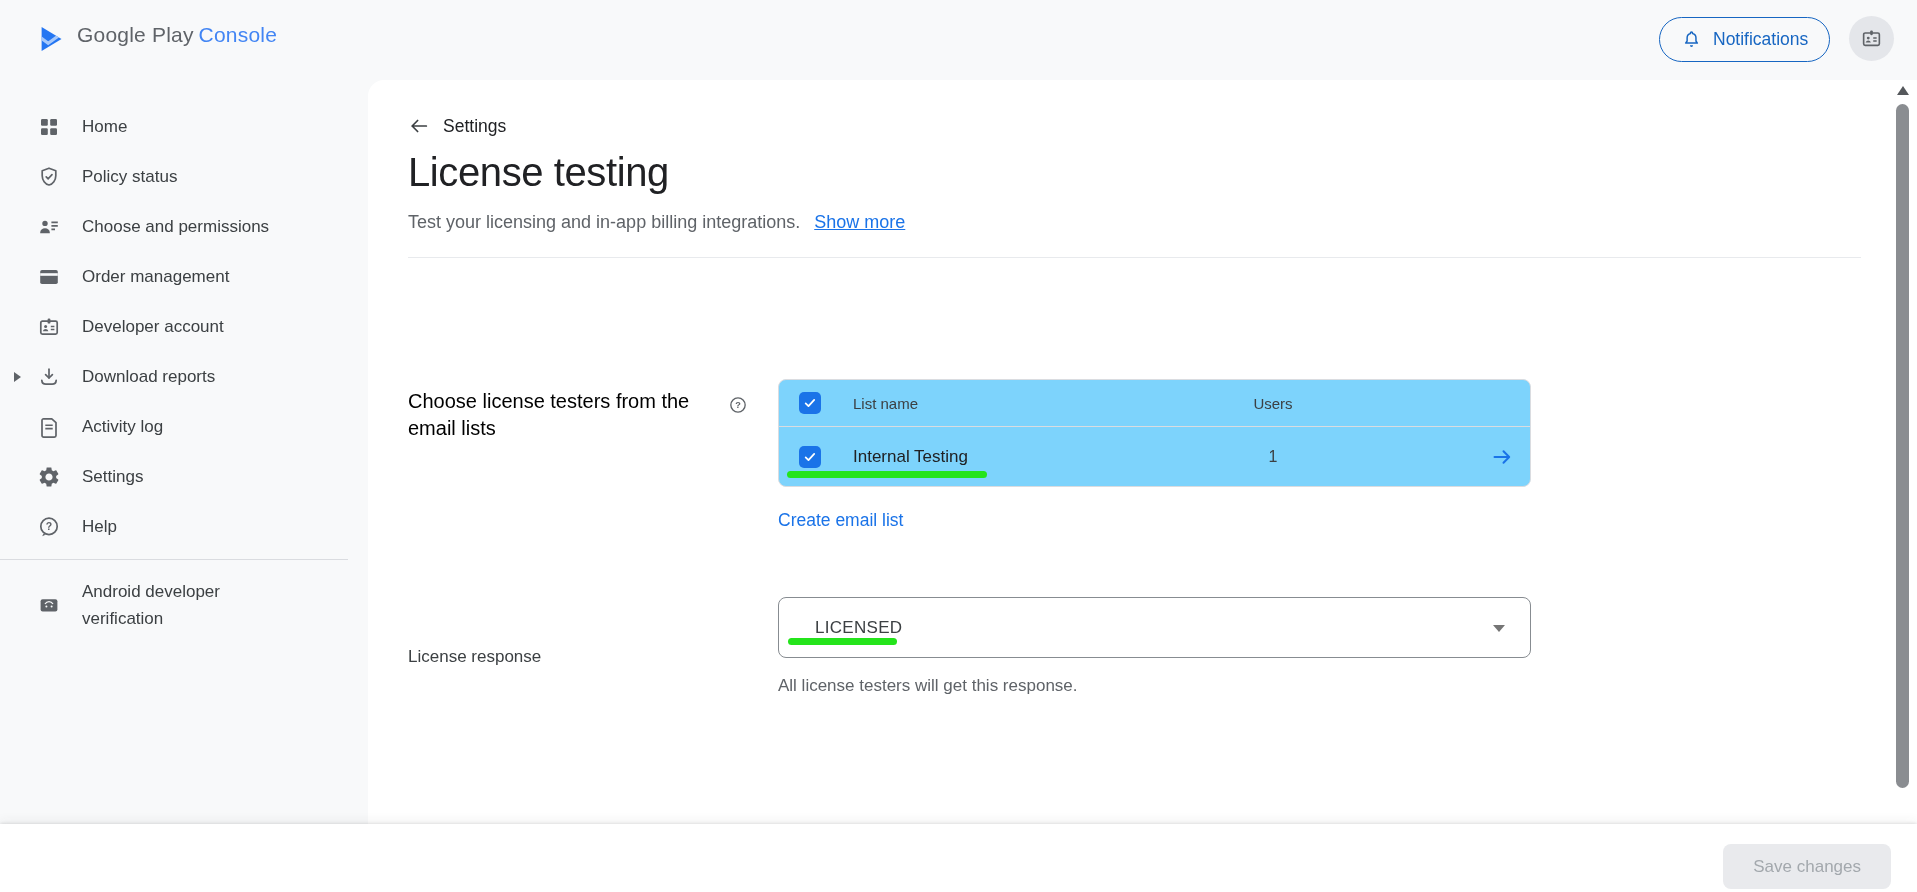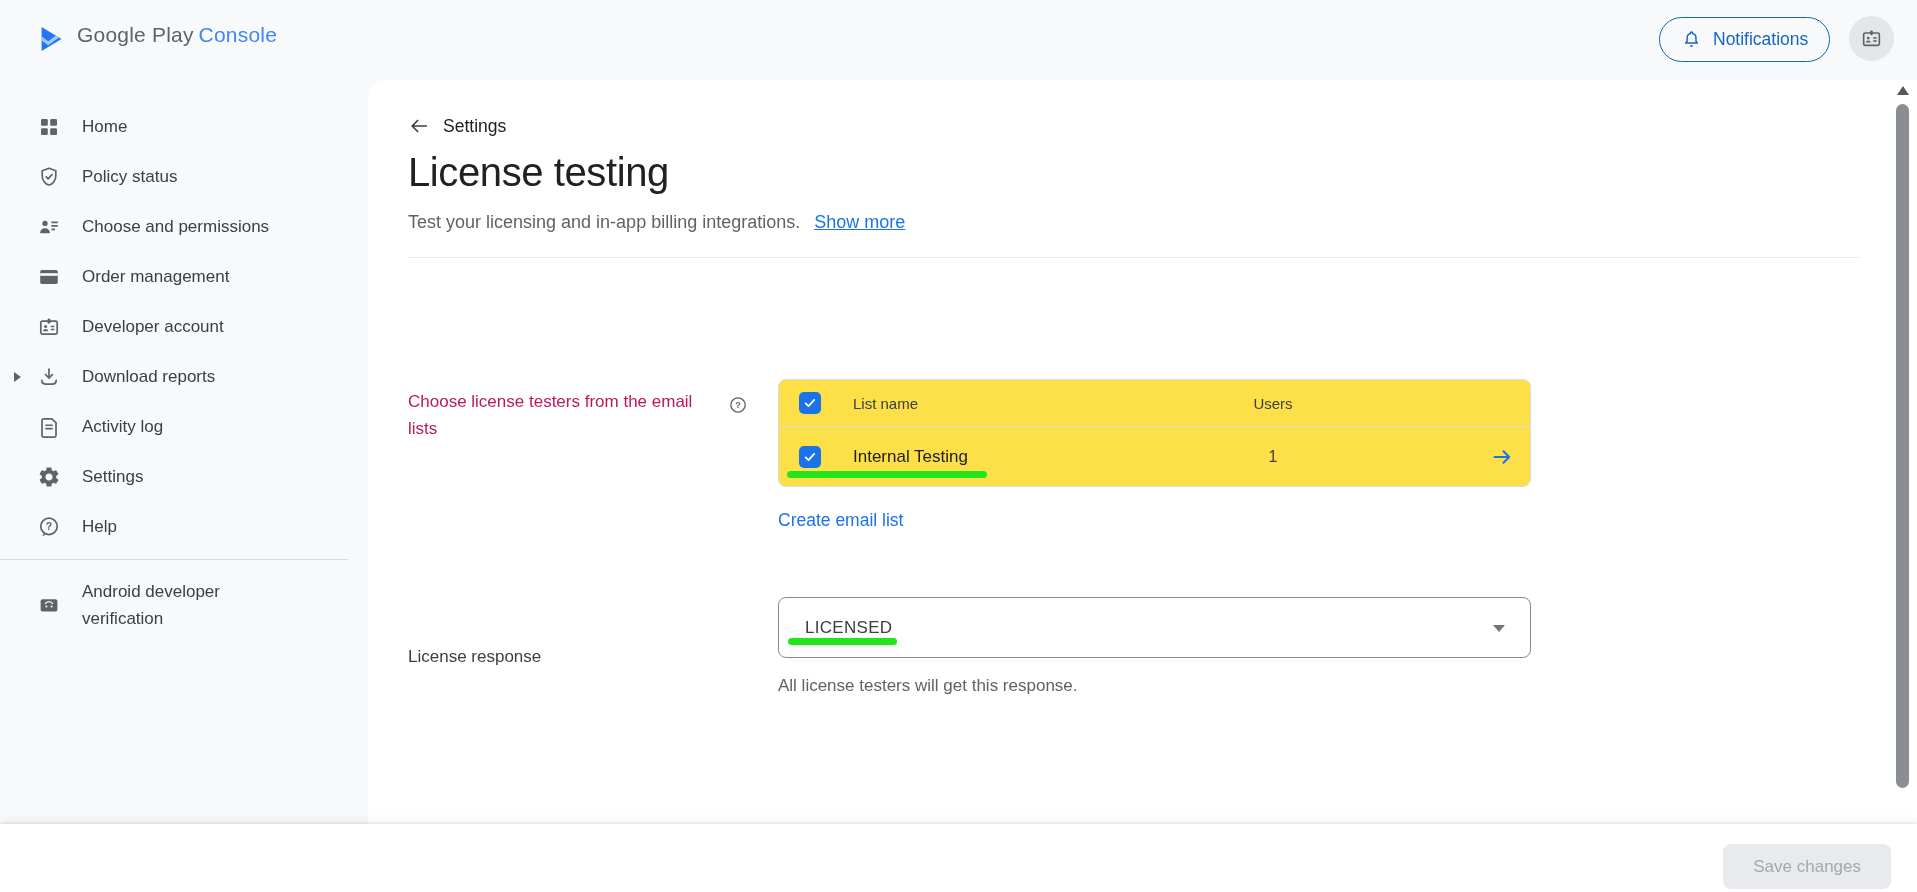--- a/index.html
+++ b/index.html
@@ -51,45 +51,45 @@
     position:absolute; left:368px; top:80px; right:0; bottom:68px;
     background:#fff; border-top-left-radius:16px;
   }
   .back-row { position:absolute; left:40px; top:34px; height:24px; display:flex; align-items:center; gap:13px; cursor:pointer; }
   .back-label { font-size:17.5px; font-weight:500; color:#202124; }
   .page-title { position:absolute; left:40px; top:68px; font-size:40px; line-height:48px; font-weight:500; letter-spacing:-0.4px; color:#202124; }
   .subtitle-row { position:absolute; left:40px; top:132px; font-size:18px; color:#5f6368; }
   .show-more { color:#1a73e8; text-decoration:underline; margin-left:14px; cursor:pointer; }
   .divider1 { position:absolute; left:40px; right:56px; top:177px; height:1px; background:#e8eaed; }
 
-  .testers-label { position:absolute; left:40px; top:308px; width:318px; font-size:17px; line-height:27px; color:#be185d; }
+  .testers-label { position:absolute; left:40px; top:308px; width:318px; font-size:20px; line-height:27px; color:#000000; }
   .help-icon { position:absolute; left:360px; top:315px; width:20px; height:20px; color:#5f6368; cursor:pointer; }
 
   .email-table { position:absolute; left:410px; top:299px; width:753px; }
-  .t-grid { display:grid; grid-template-columns:64px 330px 200px 1fr; align-items:center; background:#fde047; }
+  .t-grid { display:grid; grid-template-columns:64px 330px 200px 1fr; align-items:center; background:#7dd3fc; }
   .t-head { height:48px; border:1px solid #dadce0; border-radius:8px 8px 0 0; }
   .t-row  { height:61px; border:1px solid #dadce0; margin-top:-1px; border-radius:0 0 8px 8px; cursor:pointer; }
   .cb-cell { margin-left:20px; }
   .checkbox {
     width:22px; height:22px; border-radius:5px; background:#1a73e8;
     display:flex; align-items:center; justify-content:center; cursor:pointer;
   }
   .th-label { font-size:15px; color:#3c4043; padding-left:10px; }
   .th-center { text-align:center; font-size:15px; color:#3c4043; }
   .td-name { font-size:17px; color:#202124; padding-left:10px; }
   .td-users { text-align:center; font-size:16px; color:#3c4043; }
   .td-arrow { justify-self:end; padding-right:16px; display:flex; cursor:pointer; }
 
   .create-link { position:absolute; left:410px; top:430px; font-size:17.5px; font-weight:400; color:#1a73e8; cursor:pointer; }
 
   .response-label { position:absolute; left:40px; top:535px; font-size:17px; line-height:20px; color:#3c4043;margin-top:32px; }
   .dropdown {
     position:absolute; left:410px; top:517px; width:753px; height:61px;
     border:1px solid #878c91; border-radius:8px; background:#fff;
-    display:flex; align-items:center; padding:0 26px; cursor:pointer;
+    display:flex; align-items:center; padding:0 36px; cursor:pointer;
   }
   .dropdown-value { font-size:17px; color:#3c4043; letter-spacing:.3px; }
   .dropdown-caret {
     position:absolute; right:25px; top:27px;
     width:0; height:0; border-left:6px solid transparent; border-right:6px solid transparent;
     border-top:7px solid #757575;
   }
   .helper-text { position:absolute; left:410px; top:596px; font-size:17px; color:#5f6368; }
 
   .annot { position:absolute; height:7px; border-radius:4px; }

